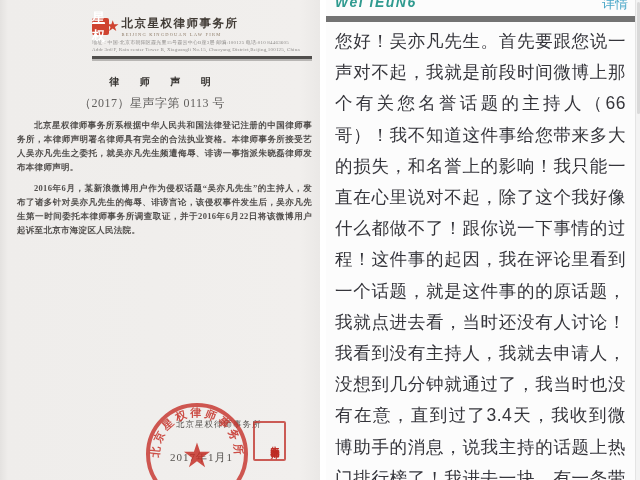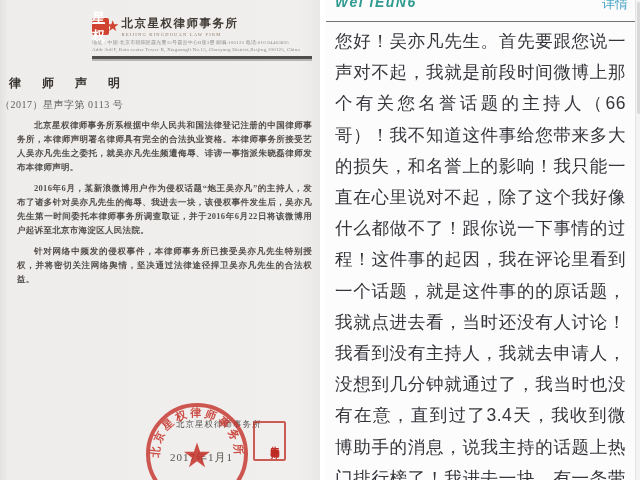--- a/index.html
+++ b/index.html
@@ -19,24 +19,24 @@
     font-size:13px; font-weight:bold; display:flex; align-items:center; justify-content:center;
     letter-spacing:0; flex:0 0 auto;text-decoration:underline;
   }
   .logo-star{ color:#cf4330; font-size:15px; line-height:15px; margin:0 2px 0 -3px; }
   .firm-cn{ font-size:11.5px; font-weight:bold; color:#403a34; letter-spacing:1.5px; }
   .firm-en{ font-size:4.5px; color:#8c7a66; letter-spacing:1.2px; margin-top:1px; }
   .addr{ font-size:5px; color:#8f8d8b; margin-top:2px; letter-spacing:.2px; white-space:nowrap; }
   .rule{ height:3px; background:#504e4c; margin-top:4px; box-shadow:0 2px 0 #b8b6b4; }
 
   .doc-title{
-    font-size:12px; font-weight:bold; color:#35322f;
+    text-align:center; font-size:10px; font-weight:bold; color:#35322f;
     letter-spacing:9px; margin-top:16px; text-indent:9px;
   }
-  .doc-number{ text-align:left; font-size:10px; color:#605e5c; padding-right:16px; margin-top:6px; letter-spacing:.5px; }
+  .doc-number{ text-align:center; font-size:12px; color:#605e5c; padding-right:16px; margin-top:6px; letter-spacing:.5px; }
 
   .doc-body{ padding:6px 8px 0 17px; }
   .doc-body p{
     font-size:8.5px; line-height:14px; text-align:justify; text-indent:2em;
     color:#524f4d; margin-bottom:7px; letter-spacing:.3px;font-weight:bold;
   }
 
   .sig-firm{ position:absolute; left:176px; top:419px; font-size:8.5px; color:#55524f; letter-spacing:1px; }
   .sig-date{ position:absolute; left:170px; top:450px; font-size:11px; color:#55524f; letter-spacing:1px; }
   .round-seal{ position:absolute; left:144px; top:401px; width:106px; height:106px; opacity:.92; }
@@ -45,21 +45,21 @@
     border:2px solid rgba(190,42,34,.75); border-radius:2px;
     writing-mode:vertical-rl; font-size:9px; line-height:14px; letter-spacing:1px;
     color:rgba(190,42,34,.9); font-weight:bold; padding:2px 2px; text-align:center;
   }
 
   
   .divider{ width:6px; height:480px; background:#ffffff; }
 
   
   .post-panel{ position:relative; width:314px; height:480px; background:#fcfcfc; overflow:hidden; }
-  .post-header{ position:relative; height:22px; border-bottom:1px solid #737373; overflow:hidden; }
+  .post-header{ position:relative; height:22px; border-bottom:6px solid #737373; overflow:hidden; }
   .post-user{
     position:absolute; left:9px; top:-6px; font-style:italic; font-weight:bold;
     font-size:14px; letter-spacing:1.5px; color:#2f9a8f;
   }
   .post-detail-link{ position:absolute; right:12px; top:-5px; font-size:13px; color:#4aa7c8; cursor:pointer; }
   .post-body{
     padding:4px 14px 0 9px; font-size:17.5px; line-height:31.2px; color:#35353b;
     text-align:justify; letter-spacing:.5px;
   }
   .post-body p{ margin:0; }
@@ -85,22 +85,21 @@
       <div class="addr">地址：中国·北京市朝阳区霞光里15号霞云中心B座3层  邮编:100125  电话:010 84463605</div>
       <div class="addr">Addr 3rd/F, Rain center Tower B, Xiaguangli No.15, Chaoyang District,Beijing,100125, China</div>
       <div class="rule"></div>
     </header>
 
     <h1 class="doc-title">律 师 声 明</h1>
     <div class="doc-number">（2017）星声字第 0113 号</div>
 
     <div class="doc-body">
       <p>北京星权律师事务所系根据中华人民共和国法律登记注册的中国律师事务所，本律师声明署名律师具有完全的合法执业资格。本律师事务所接受艺人吴亦凡先生之委托，就吴亦凡先生频遭侮辱、诽谤一事指派朱晓磊律师发布本律师声明。</p>
-      <p>2016年6月，某新浪微博用户作为侵权话题“炮王吴亦凡”的主持人，发布了诸多针对吴亦凡先生的侮辱、我进去一块，该侵权事件发生后，吴亦凡先生第一时间委托本律师事务所调查取证，并于2016年6月22日将该微博用户起诉至北京市海淀区人民法院。</p>
-      <p>针对网络中频发的侵权事件，本律师事务所已接受吴亦凡先生特别授权，并将密切关注网络舆情，坚决通过法律途径捍卫吴亦凡先生的合法权益。</p>
+      <p>2016年6月，某新浪微博用户作为侵权话题“吴亦凡先生”的主持人，发布了诸多针对吴亦凡先生的侮辱、诽谤言论，该侵权事件发生后，吴亦凡先生第一时间委托本律师事务所调查取证，并于2016年6月22日将该微博用户起诉至北京市海淀区人民法院。</p>
     </div>
 
     <div class="sig-firm">北京星权律师事务所</div>
     <div class="sig-date">2017年1月1</div>
 
     <svg class="round-seal" viewBox="0 0 106 106">
       <circle cx="53" cy="53" r="49" fill="none" stroke="rgba(196,44,36,0.85)" stroke-width="4"></circle>
       <defs>
         <path id="sealArc" d="M 16 62 A 38 38 0 1 1 90 62"></path>
       </defs>

